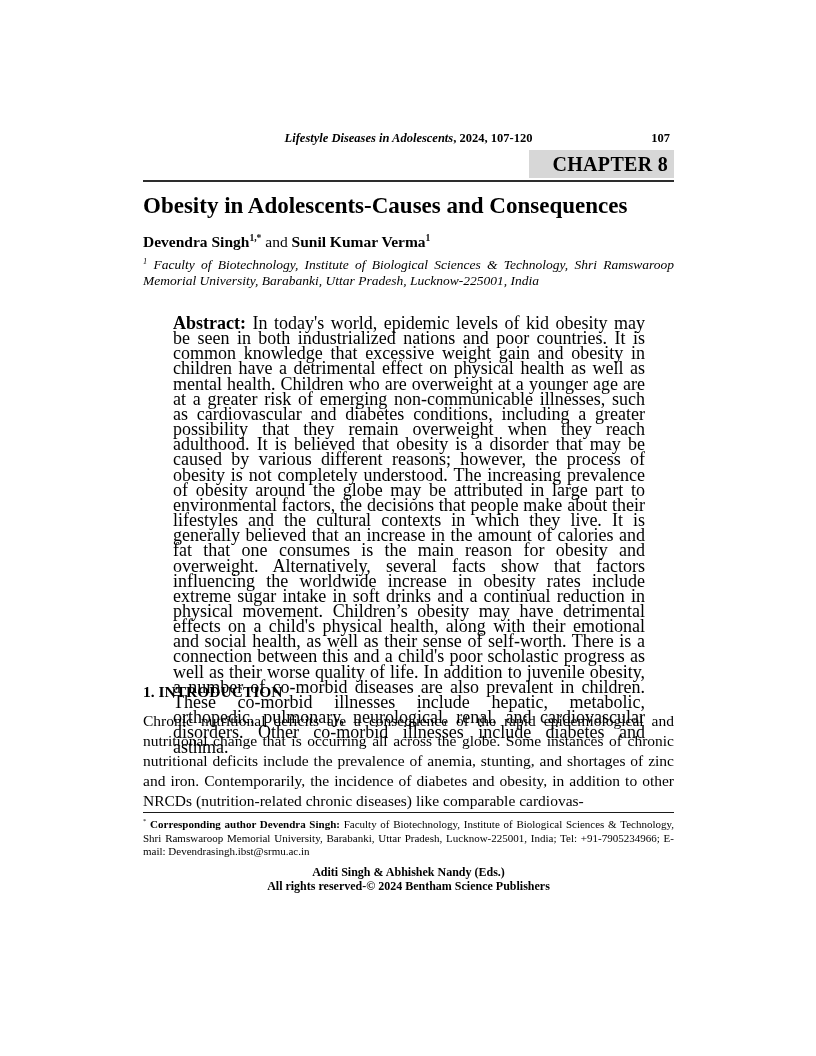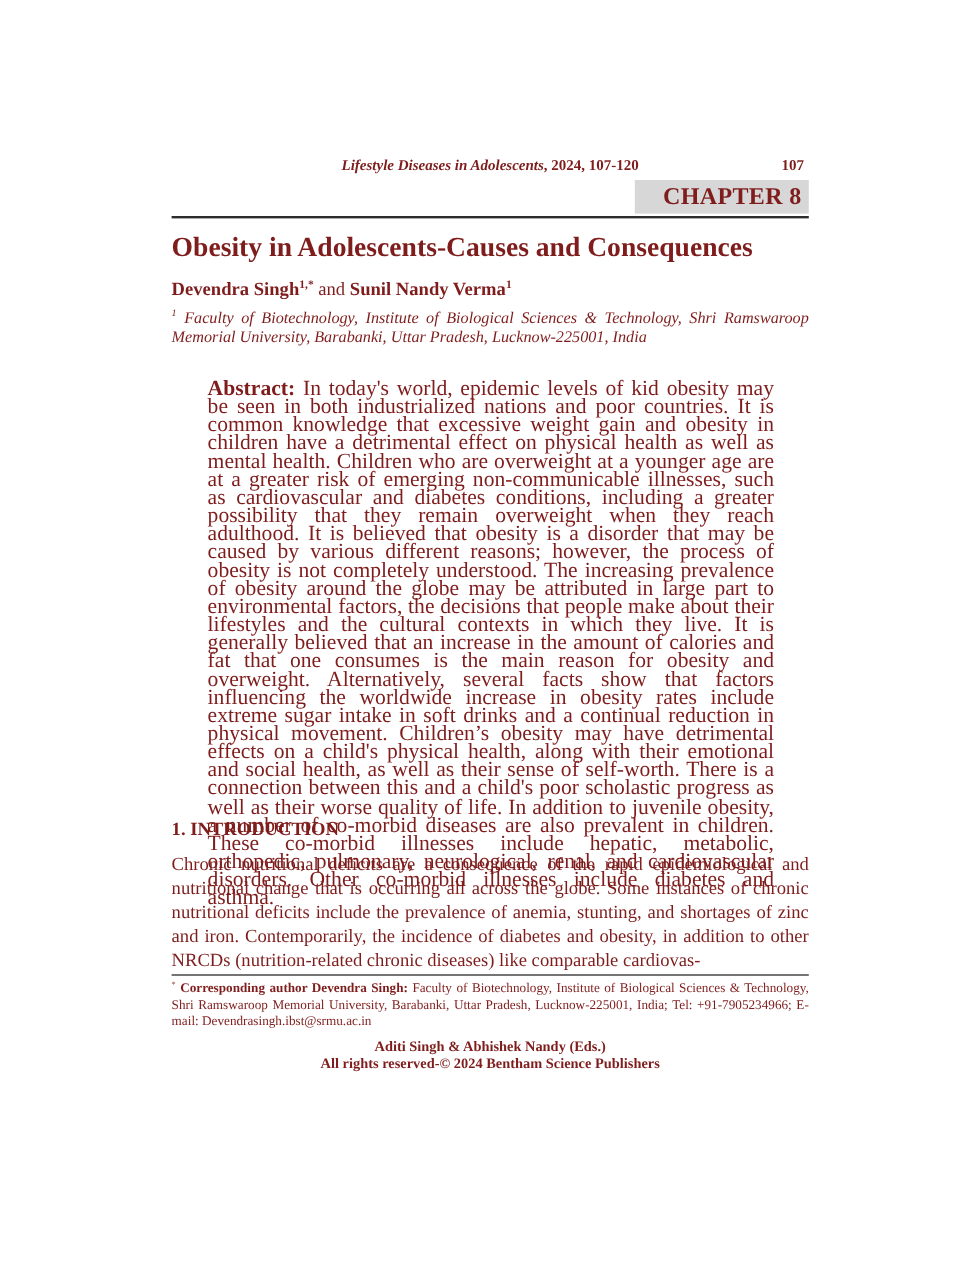--- a/index.html
+++ b/index.html
@@ -2,21 +2,21 @@
 <html><head>
 <meta charset="utf-8">
 <style>
   html,body{margin:0;padding:0;background:#e8e8e8;}
   .page{
     position:relative;
     width:816px;height:1056px;
     margin:0 auto;
     background:#ffffff;
     font-family:"Liberation Serif","DejaVu Serif",serif;
-    color:#7f1d1d;
+    color:#000000;
     overflow:hidden;
   }
   sup{font-size:62%;line-height:0;vertical-align:super;}
   .bold{font-weight:bold;margin-top:32px;}
 
   .running-header{
     position:absolute;top:131px;left:143px;width:531px;
     font-size:12.5px;font-weight:bold;line-height:15px;
   }
   .rh-title{text-align:center;}
@@ -102,21 +102,21 @@
     <div class="rh-page">107</div>
   </header>
 
   <div class="chapter-row">
     <span class="chapter-badge">CHAPTER 8</span>
   </div>
 
   <h1 class="doc-title" style="margin:0;">Obesity in Adolescents-Causes and Consequences</h1>
 
   <div class="authors">
-    <span class="bold"><span>Devendra Singh</span><sup>1,*</sup></span><span> and </span><span class="bold"><span>Sunil Nandy Verma</span><sup>1</sup></span>
+    <span class="bold"><span>Devendra Singh</span><sup>1,*</sup></span><span> and </span><span class="bold"><span>Sunil Kumar Verma</span><sup>1</sup></span>
   </div>
 
   <div class="affiliation">
     <sup>1</sup><span> Faculty of Biotechnology, Institute of Biological Sciences &amp; Technology, Shri Ramswaroop Memorial University, Barabanki, Uttar Pradesh, Lucknow-225001, India</span>
   </div>
 
   <div class="abstract">
     <span class="bold">Abstract:</span><span> In today's world, epidemic levels of kid obesity may be seen in both industrialized nations and poor countries. It is common knowledge that excessive weight gain and obesity in children have a detrimental effect on physical health as well as mental health. Children who are overweight at a younger age are at a greater risk of emerging non-communicable illnesses, such as cardiovascular and diabetes conditions, including a greater possibility that they remain overweight when they reach adulthood. It is believed that obesity is a disorder that may be caused by various different reasons; however, the process of obesity is not completely understood. The increasing prevalence of obesity around the globe may be attributed in large part to environmental factors, the decisions that people make about their lifestyles and the cultural contexts in which they live. It is generally believed that an increase in the amount of calories and fat that one consumes is the main reason for obesity and overweight. Alternatively, several facts show that factors influencing the worldwide increase in obesity rates include extreme sugar intake in soft drinks and a continual reduction in physical movement. Children’s obesity may have detrimental effects on a child's physical health, along with their emotional and social health, as well as their sense of self-worth. There is a connection between this and a child's poor scholastic progress as well as their worse quality of life. In addition to juvenile obesity, a number of co-morbid diseases are also prevalent in children. These co-morbid illnesses include hepatic, metabolic, orthopedic, pulmonary, neurological, renal, and cardiovascular disorders. Other co-morbid illnesses include diabetes and asthma.</span>
   </div>
 

